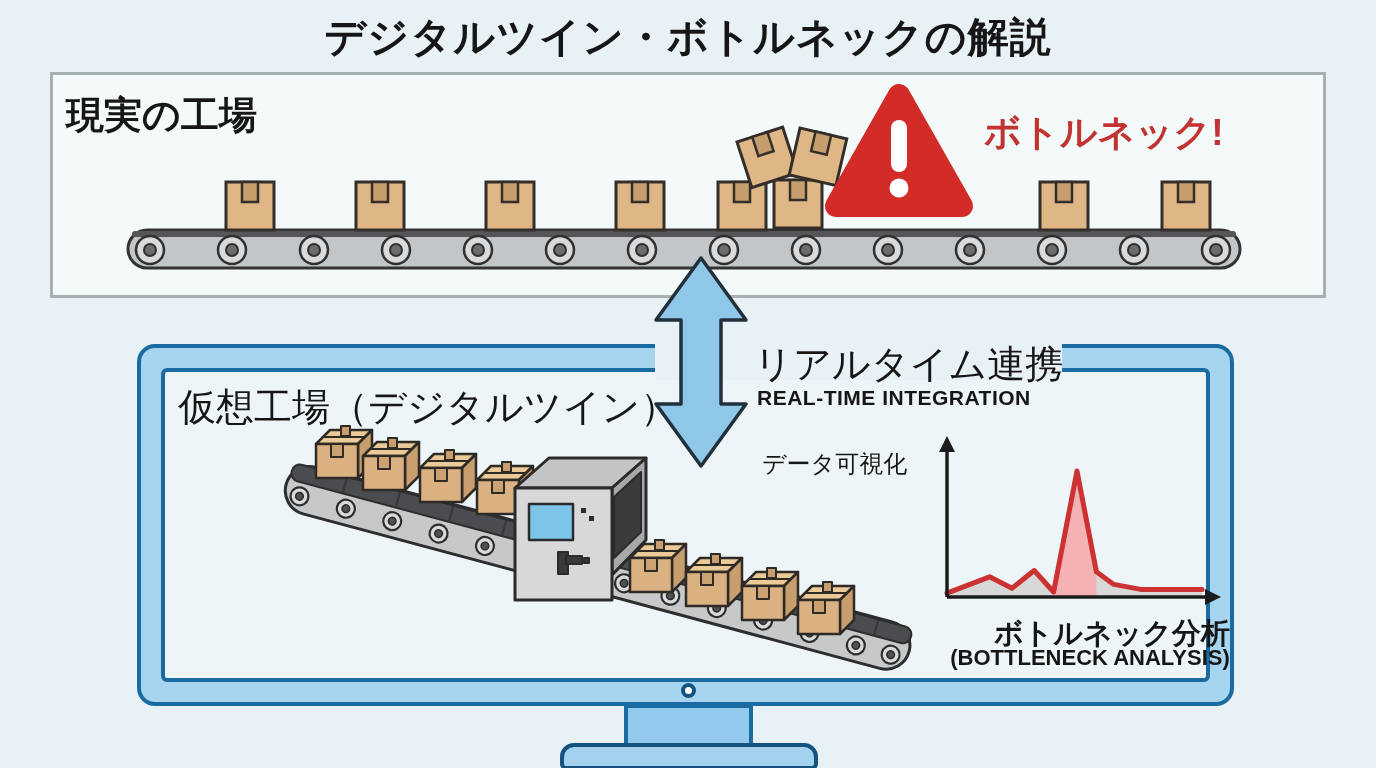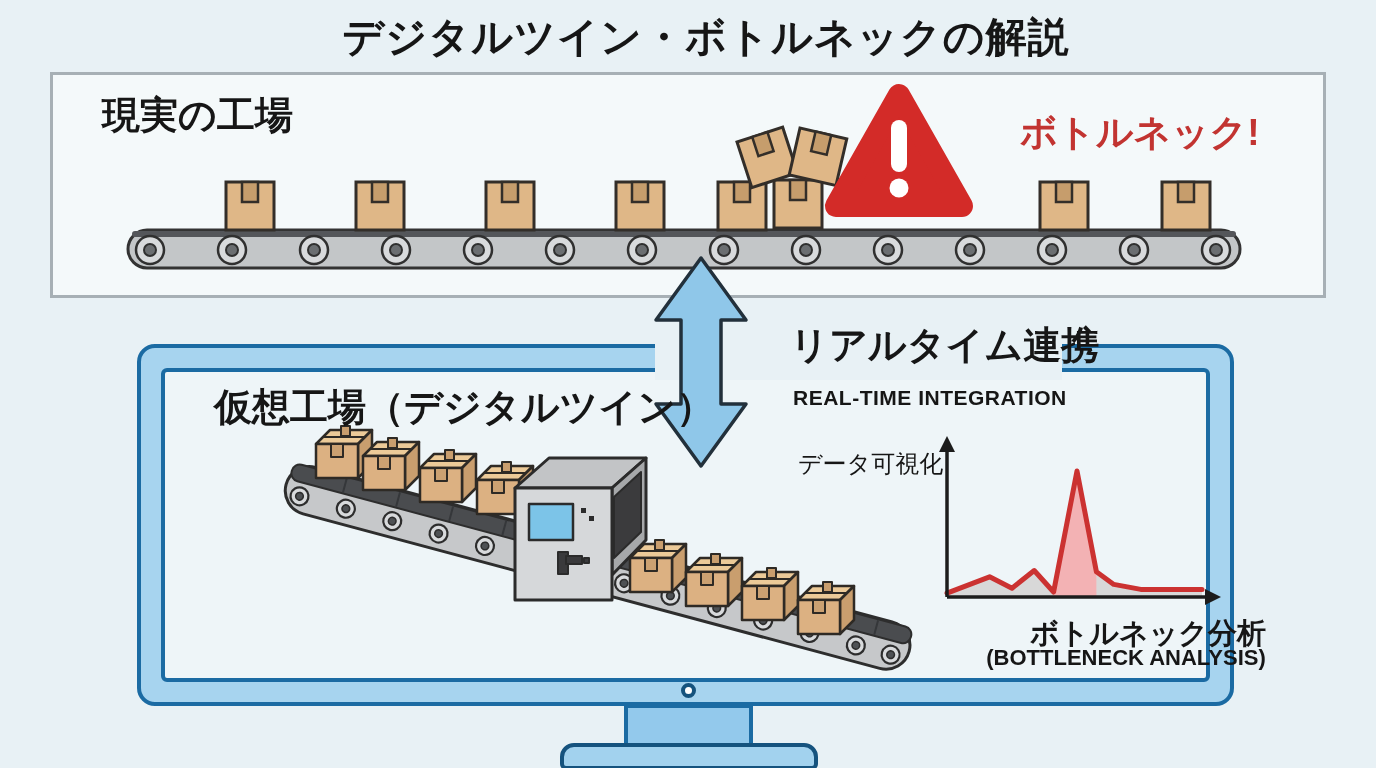--- a/index.html
+++ b/index.html
@@ -1,26 +1,26 @@
 <!DOCTYPE html>
 <html><head>
 <meta charset="utf-8">
 <style>
   * { margin:0; padding:0; box-sizing:border-box; }
   html,body { width:1376px; height:768px; overflow:hidden; }
   body { font-family:"Liberation Sans","DejaVu Sans",sans-serif; background:#e8f1f5; position:relative; }
   #stage { position:absolute; inset:0; width:1376px; height:768px; }
 
-  .txt { position:absolute; color:#161616; white-space:nowrap; z-index:20;margin-left:36px; }
+  .txt { position:absolute; color:#161616; white-space:nowrap; z-index:20; }
   #title { left:0; right:0; top:10px; text-align:center; font-size:41px; font-weight:900; letter-spacing:1px; }
   #real-label { left:66px; top:90px; font-size:38px; font-weight:900; }
-  #virtual-label { left:178px; top:382px; font-size:38px; font-weight:700; }
+  #virtual-label { left:178px; top:382px; font-size:38px; font-weight:400; }
   #bottleneck-label { left:984px; top:108px; font-size:37px; font-weight:900; color:#c23431; }
   #sync-label { left:752px; top:260px; font-size:26px; font-weight:800; }
-  #rt-jp { left:754px; top:320px; font-size:38px; font-weight:700; }
+  #rt-jp { left:754px; top:339px; font-size:38px; font-weight:400; }
   #rt-en { left:757px; top:386px; font-size:21px; font-weight:800; letter-spacing:0.5px; }
   #viz-label { left:762px; top:448px; font-size:24px; font-weight:400; }
   #chart-title { left:950px; width:280px; top:614px; text-align:right; font-size:29px; font-weight:800; }
   #chart-sub { left:950px; width:280px; top:645px; text-align:center; font-size:22px; font-weight:700; }
 
   #real-panel { position:absolute; left:50px; top:72px; width:1276px; height:226px;
     background:#f4f9fa; border:3px solid #a7b0b5; z-index:1; }
 
   #monitor { position:absolute; left:137px; top:344px; width:1097px; height:362px;
     background:#a7d4ef; border:4px solid #1b6ba3; border-radius:18px; z-index:1; }

